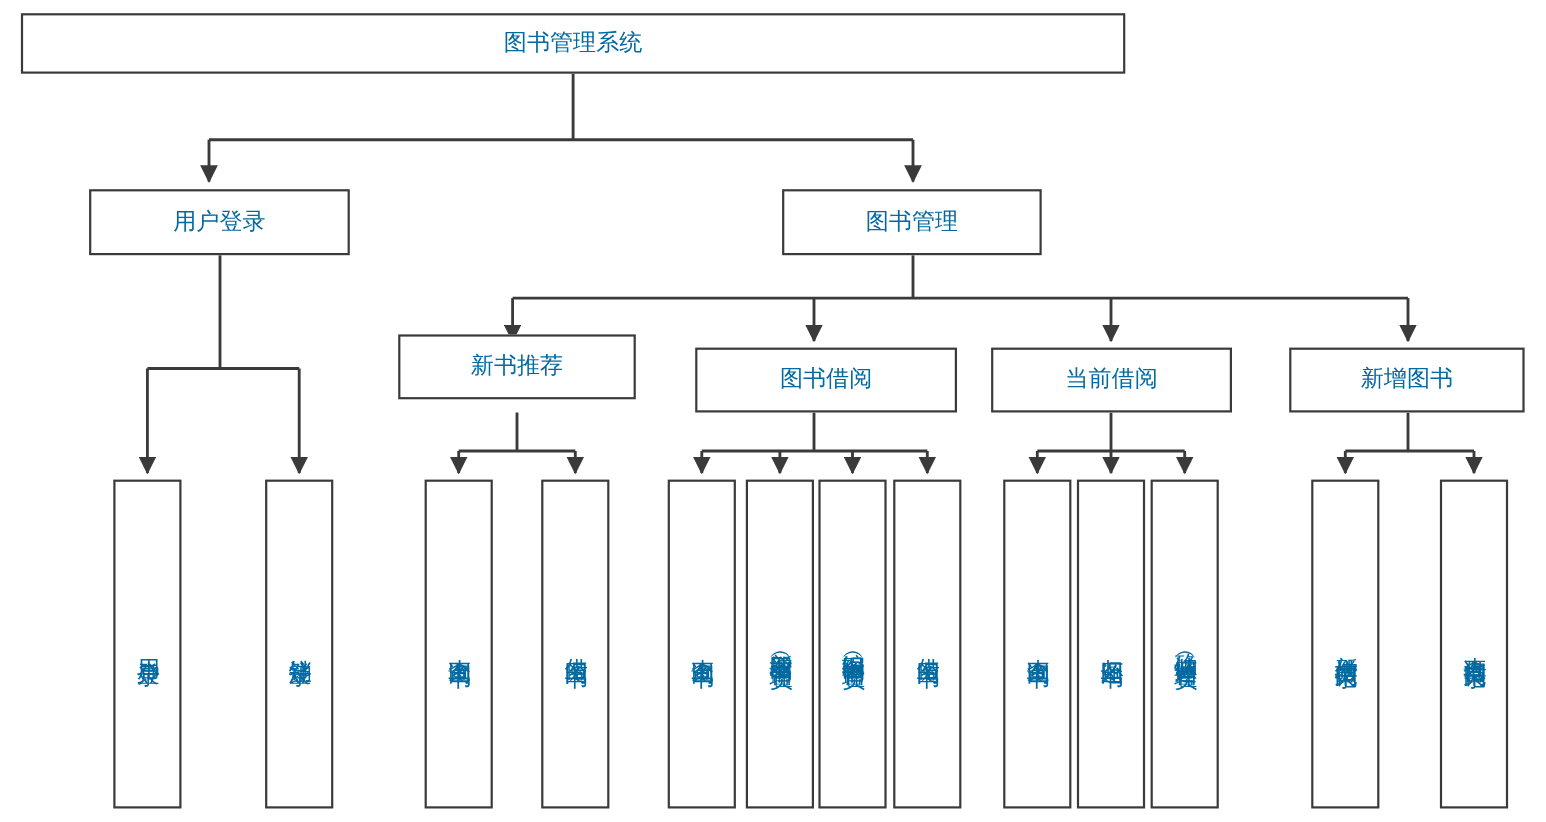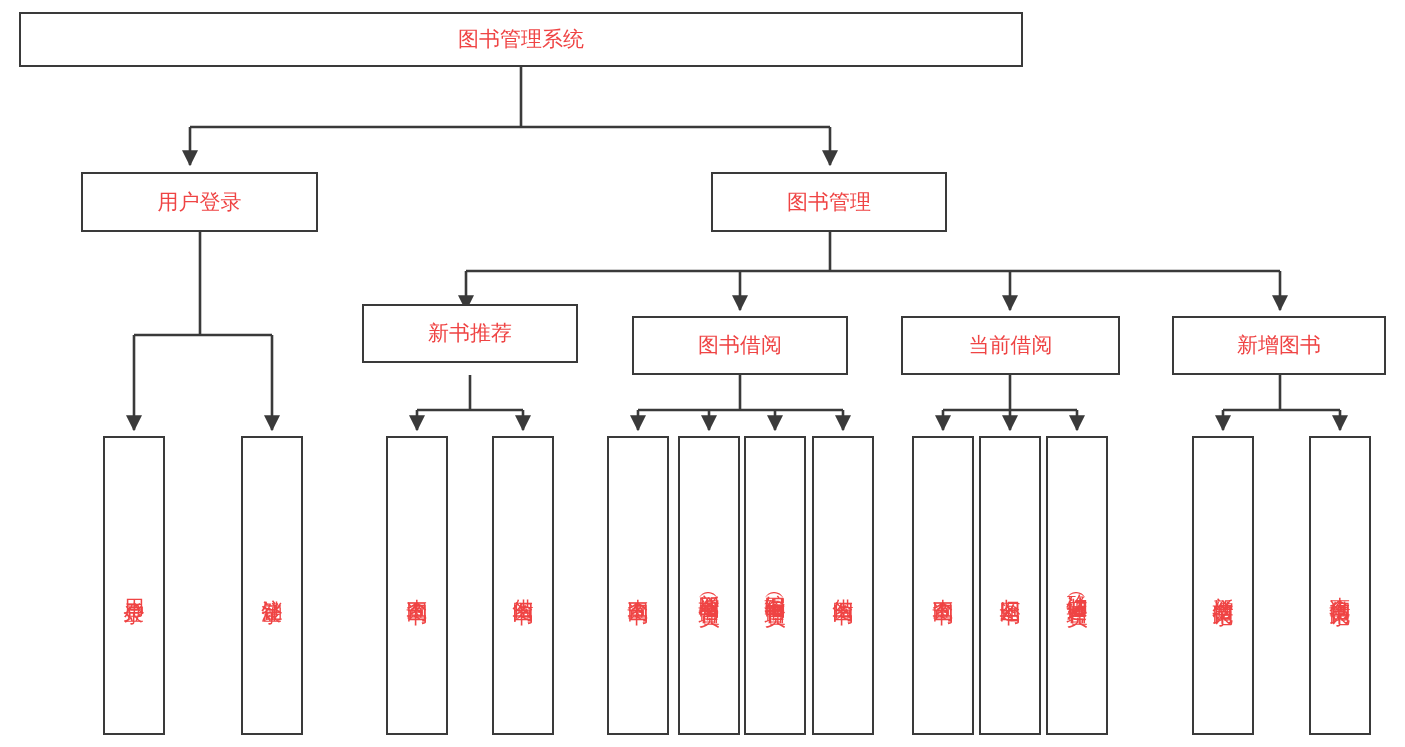--- a/index.html
+++ b/index.html
@@ -1,21 +1,21 @@
 <!DOCTYPE html>
 <html><head>
 <meta charset="utf-8">
 <style>
   html,body{margin:0;padding:0;background:#ffffff;}
   body{font-family:"Liberation Sans","DejaVu Sans",sans-serif;}
   #stage{position:relative;width:1405px;height:747px;background:#ffffff;overflow:hidden;}
   #wires{position:absolute;left:0;top:0;width:1405px;height:747px;}
   .node{position:absolute;box-sizing:border-box;background:#ffffff;
         border:2.5px solid #3a3a3a;display:flex;align-items:center;justify-content:center;}
-  .node .lbl{color:#ef4444;line-height:1.18;text-align:center;white-space:pre-line;}
+  .node .lbl{color:#0369a1;line-height:1.18;text-align:center;white-space:pre-line;}
   .h-node .lbl{font-size:21px;}
   .v-node{align-items:center;justify-content:center;}
   .v-node .lbl{writing-mode:vertical-rl;text-orientation:upright;
                font-size:21px;letter-spacing:2px;line-height:1.05;
                max-height:270px;}
   #watermark{position:absolute;left:1191px;top:714px;font-size:17px;color:#c9c9c9;
              white-space:nowrap;letter-spacing:0.5px;}
 </style>
 </head>
 <body>
@@ -79,21 +79,21 @@
   <div class="node h-node" style="left:81px;top:172px;width:237px;height:60px;">
     <span class="lbl">用户登录</span>
   </div>
   <div class="node h-node" style="left:711px;top:172px;width:236px;height:60px;">
     <span class="lbl">图书管理</span>
   </div>
 
   <div class="node h-node" style="left:362px;top:304px;width:216px;height:59px;">
     <span class="lbl">新书推荐</span>
   </div>
-  <div class="node h-node" style="left:632px;top:316px;width:216px;height:59px;">
+  <div class="node h-node" style="left:632px;top:316px;width:238px;height:59px;">
     <span class="lbl">图书借阅</span>
   </div>
   <div class="node h-node" style="left:901px;top:316px;width:219px;height:59px;">
     <span class="lbl">当前借阅</span>
   </div>
   <div class="node h-node" style="left:1172px;top:316px;width:214px;height:59px;">
     <span class="lbl">新增图书</span>
   </div>
 
   <div class="node v-node" style="left:103px;top:436px;width:62px;height:299px;">

